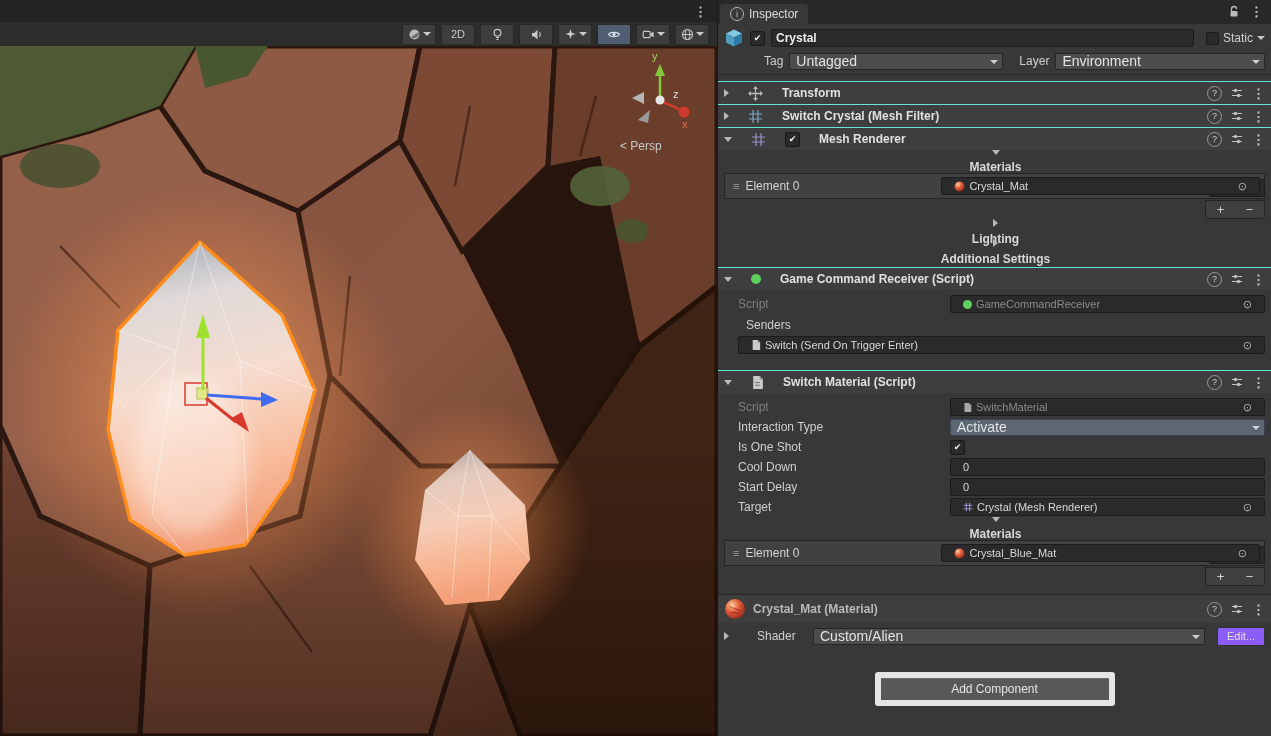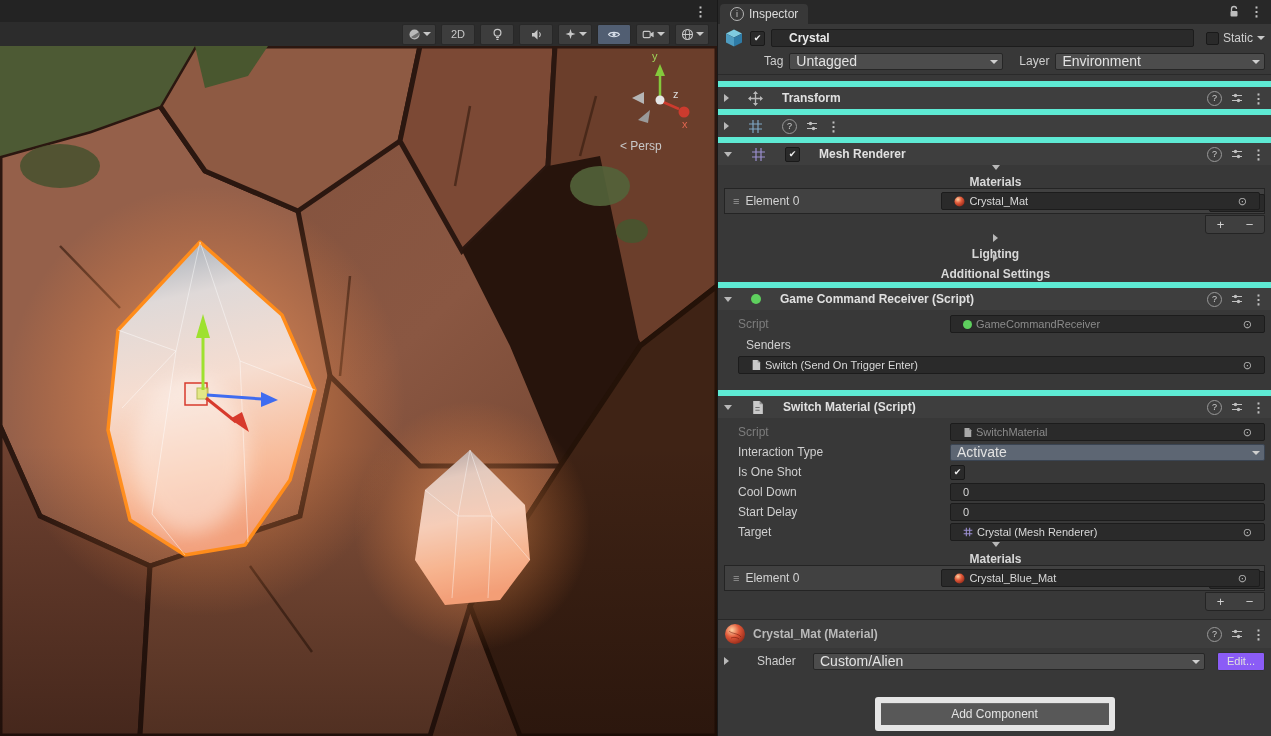--- a/index.html
+++ b/index.html
@@ -27,33 +27,33 @@
       padding:0 10px;margin-left:2px;color:#dcdcdc;font-size:12px;}
   .tab-ic{width:12px;height:12px;border:1px solid #b5b5b5;border-radius:50%;font-size:9px;display:flex;
       align-items:center;justify-content:center;color:#c5c5c5;}
   .tab-right{position:absolute;right:8px;top:5px;display:flex;gap:10px;align-items:center;}
 
   .go-header{padding:5px 6px 4px 6px;border-bottom:1px solid #2a2a2a;}
   .row{display:flex;align-items:center;}
   .go-row1{height:18px;gap:6px;}
   .go-row2{height:18px;margin-top:5px;gap:6px;}
   .name-field{flex:1;height:16px;background:#2a2a2a;border:1px solid #1c1c1c;border-radius:2px;
-      display:flex;align-items:center;padding:0 17px;font-weight:bold;color:#eaeaea;}
+      display:flex;align-items:center;padding:0 4px;font-weight:bold;color:#eaeaea;}
   .static-grp{display:flex;align-items:center;gap:4px;margin-left:6px;}
 
   .chk{width:13px;height:13px;background:#2a2a2a;border:1px solid #191919;border-radius:2px;flex-shrink:0;
       display:flex;align-items:center;justify-content:center;font-size:9px;color:#ececec;}
   .dd{height:17px;background:#4c4c4c;border:1px solid #262626;border-radius:2px;display:flex;align-items:center;
       padding:0 16px 0 6px;font-size:14px;color:#e2e2e2;position:relative;min-width:0;box-sizing:border-box;}
   .dd::after{content:"";position:absolute;right:4px;top:6px;border:4px solid transparent;border-top-color:#cfcfcf;}
   .dd.hl{background:#5d6673;border-color:#3a4452;}
   .lbl{color:#cfcfcf;}
   .muted{color:#7d7d7d;}
 
-  .comp-hdr{height:22px;background:#3e3e3e;border-top:6px solid #5eead4;display:flex;align-items:center;
+  .comp-hdr{height:22px;background:#3e3e3e;border-top:1px solid #5eead4;display:flex;align-items:center;
       gap:19px;padding:0 6px;}
   .comp-title{font-weight:bold;font-size:12px;color:#e0e0e0;flex:1;white-space:nowrap;overflow:hidden;}
   .hdr-ic{display:flex;gap:9px;align-items:center;}
   .help{width:13px;height:13px;border:1px solid #989898;border-radius:50%;font-size:9px;display:flex;
       align-items:center;justify-content:center;color:#cfcfcf;flex-shrink:0;}
 
   .tri-r{width:0;height:0;border-left:5px solid #b8b8b8;border-top:4px solid transparent;
       border-bottom:4px solid transparent;flex-shrink:0;}
   .tri-d{width:0;height:0;border-top:5px solid #b8b8b8;border-left:4px solid transparent;
       border-right:4px solid transparent;flex-shrink:0;}
@@ -330,20 +330,21 @@
         </svg>
         <span class="kebab">⋮</span>
       </div>
     </div>
 
     <div class="comp-hdr">
       <span class="tri-r"></span>
       <svg width="15" height="15" viewBox="0 0 15 15">
         <path d="M1 5h13M1 10h13M5 1v13M10 1v13" stroke="#7fa6c4" stroke-width="1.2"></path>
       </svg>
+      <span class="comp-title">Switch Crystal (Mesh Filter)</span>
       <div class="hdr-ic">
         <span class="help">?</span>
         <svg width="12" height="12" viewBox="0 0 12 12">
           <path d="M1 3.5h10M1 8.5h10" stroke="#c0c0c0" stroke-width="1.2"></path>
           <circle cx="4.5" cy="3.5" r="1.7" fill="#c0c0c0"></circle>
             <circle cx="7.5" cy="8.5" r="1.7" fill="#c0c0c0"></circle>
         </svg>
         <span class="kebab">⋮</span>
       </div>
     </div>

